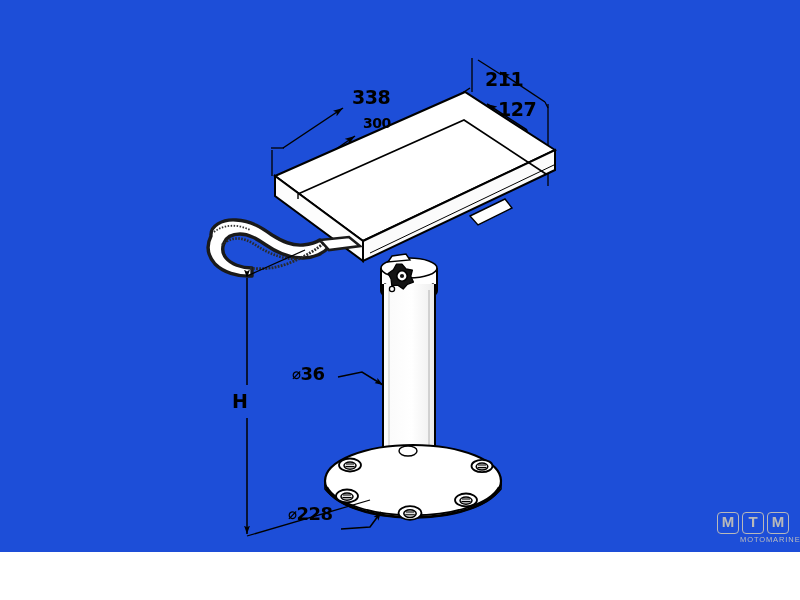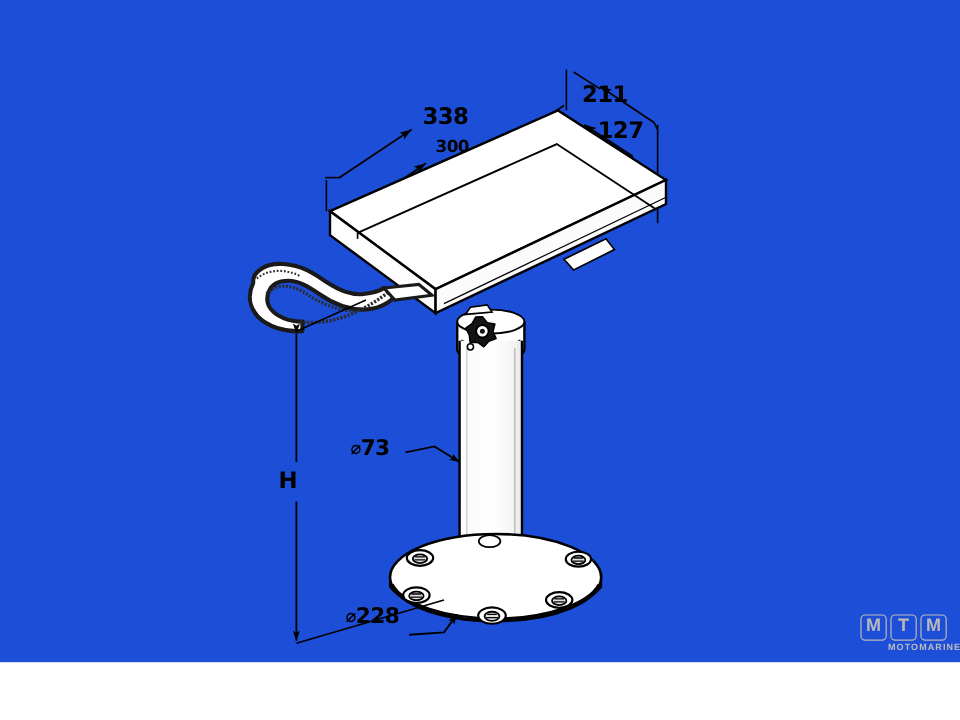--- a/index.html
+++ b/index.html
@@ -72,21 +72,21 @@
     font-size: 15px;
     font-weight: bold;
     line-height: 18px;
     text-align: center;
   }
   #wm-name {
     margin-top: 1px;
     color: #bdbdbd;
     font-family: "Liberation Sans", sans-serif;
     font-size: 7.5px;
-    font-weight: bold;
+    font-weight: normal;
     letter-spacing: 0.9px;
     margin-left: 24px;
   }
 </style>
 </head>
 <body>
 
 <div id="sheet">
 
   <svg id="drawing" viewBox="0 0 800 600">
@@ -265,21 +265,21 @@
   <div class="dim-text" id="dim-338">338</div>
 
   <div class="dim-text" id="dim-300">300</div>
 
   <div class="dim-text" id="dim-182">211</div>
 
   <div class="dim-text" id="dim-127">127</div>
 
   <div class="dim-text" id="dim-H">H</div>
 
-  <div class="dim-text" id="dim-d73"><span class="dia-sym">⌀</span><span>73</span></div>
+  <div class="dim-text" id="dim-d73"><span class="dia-sym">⌀</span><span>36</span></div>
 
   <div class="dim-text" id="dim-d228"><span class="dia-sym">⌀</span><span>228</span></div>
 
   <div id="watermark">
     <div id="wm-boxes">
       <div class="wm-box">M</div>
       <div class="wm-box">T</div>
       <div class="wm-box">M</div>
     </div>
     <div id="wm-name">MOTOMARINE</div>

